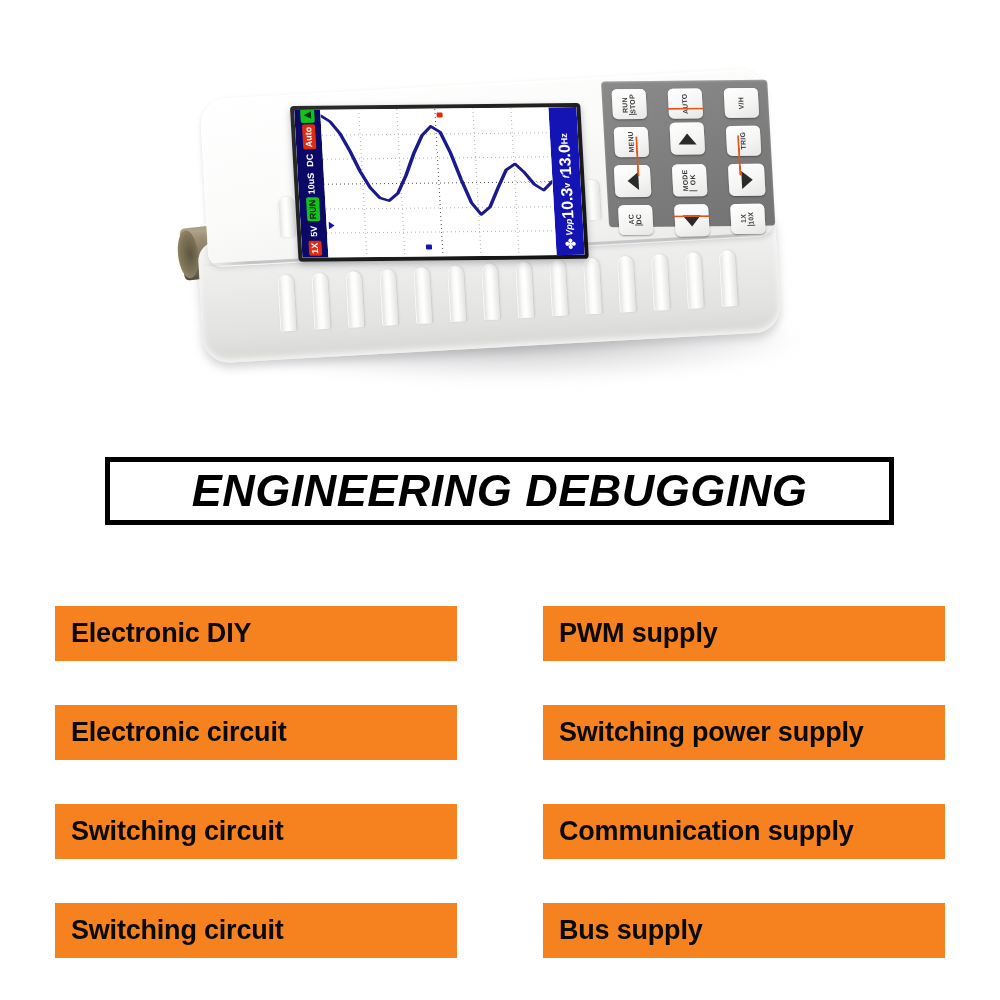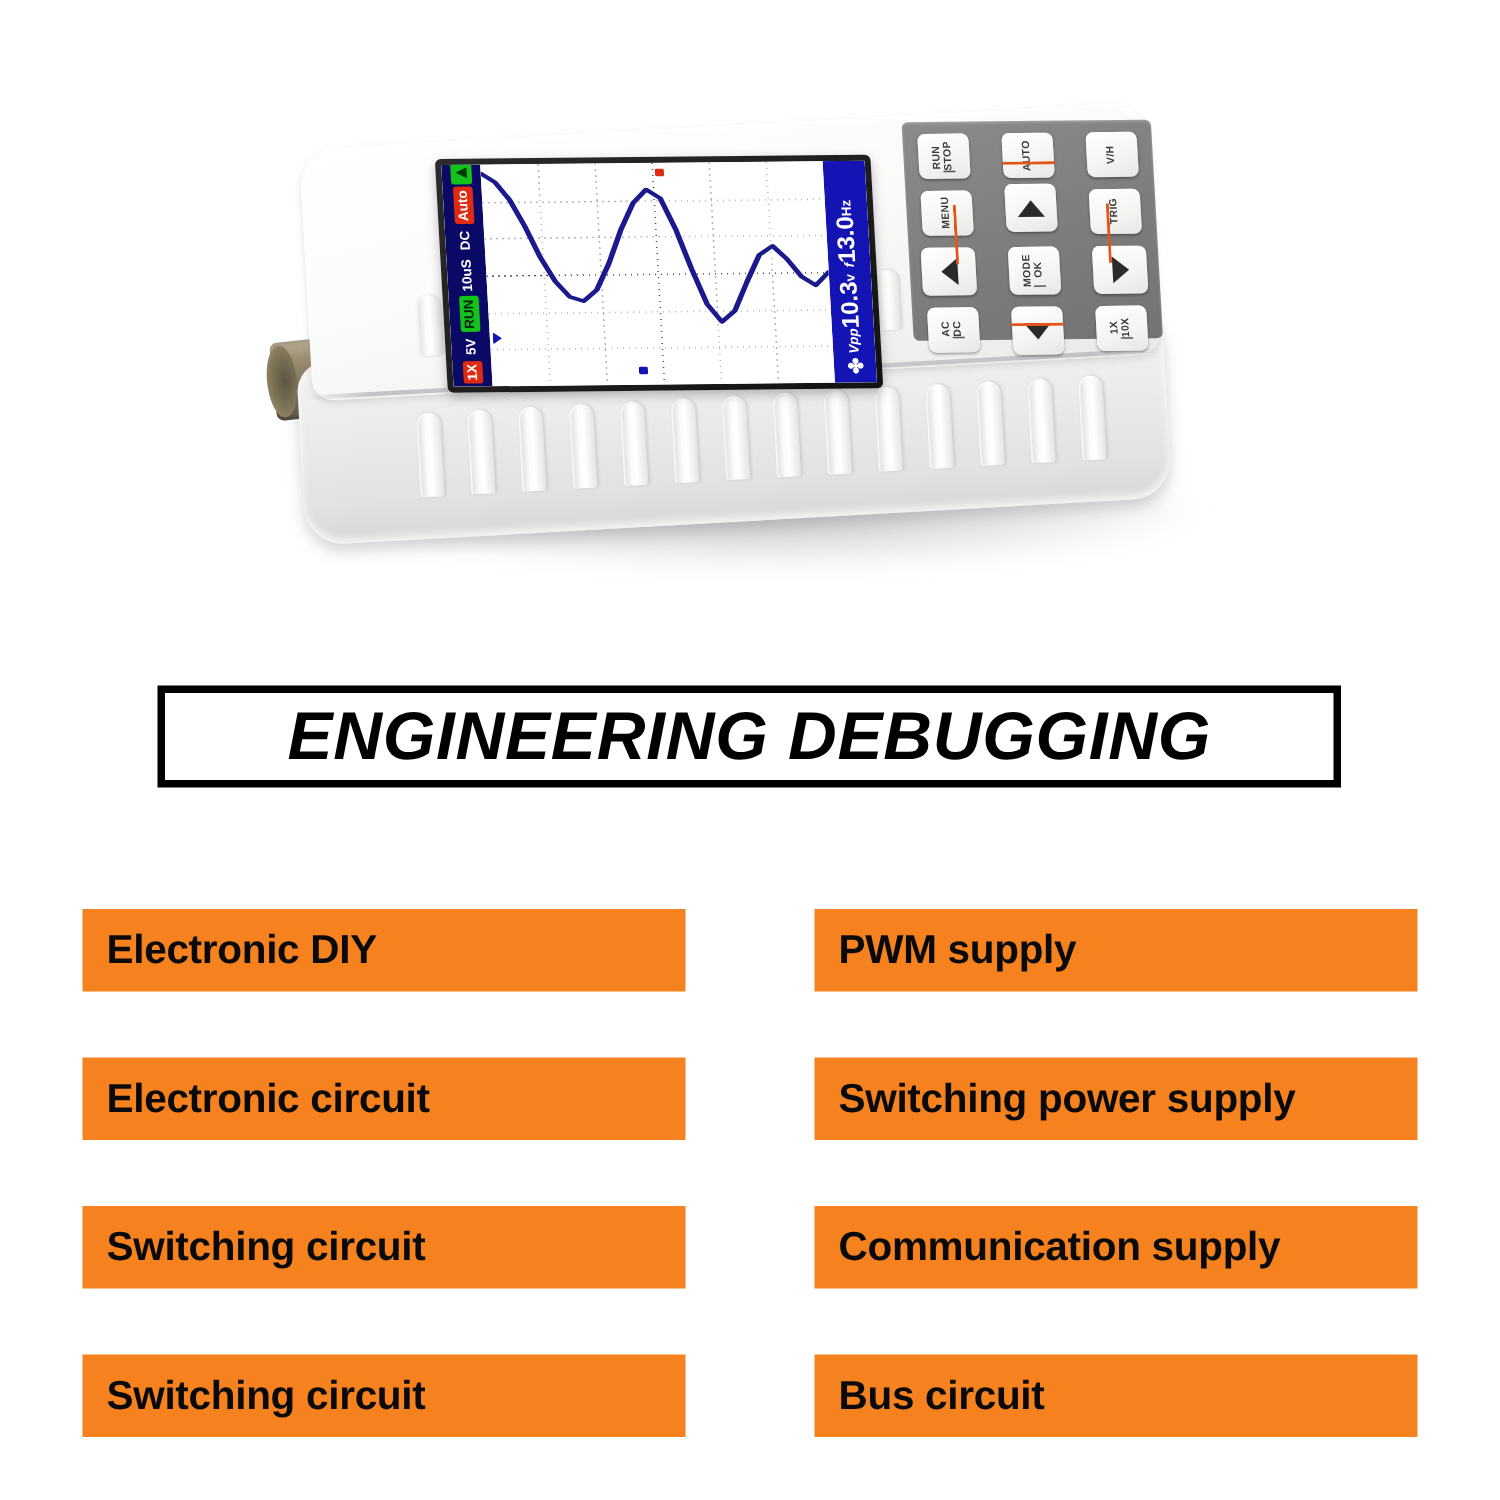--- a/index.html
+++ b/index.html
@@ -366,17 +366,17 @@
     <div class="tag">
         <span>Switching circuit</span>
       </div>
     <div class="tag">
         <span>Communication supply</span>
       </div>
     <div class="tag">
         <span>Switching circuit</span>
       </div>
     <div class="tag">
-        <span>Bus circuit</span>
+        <span>Bus supply</span>
       </div>
   </div>
 
 </div>
 
 </body></html>

